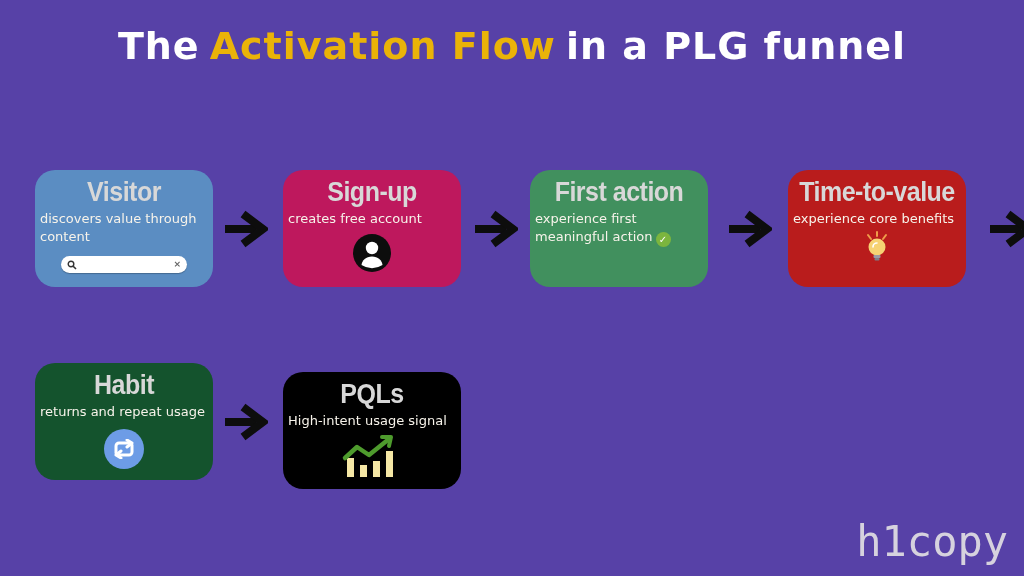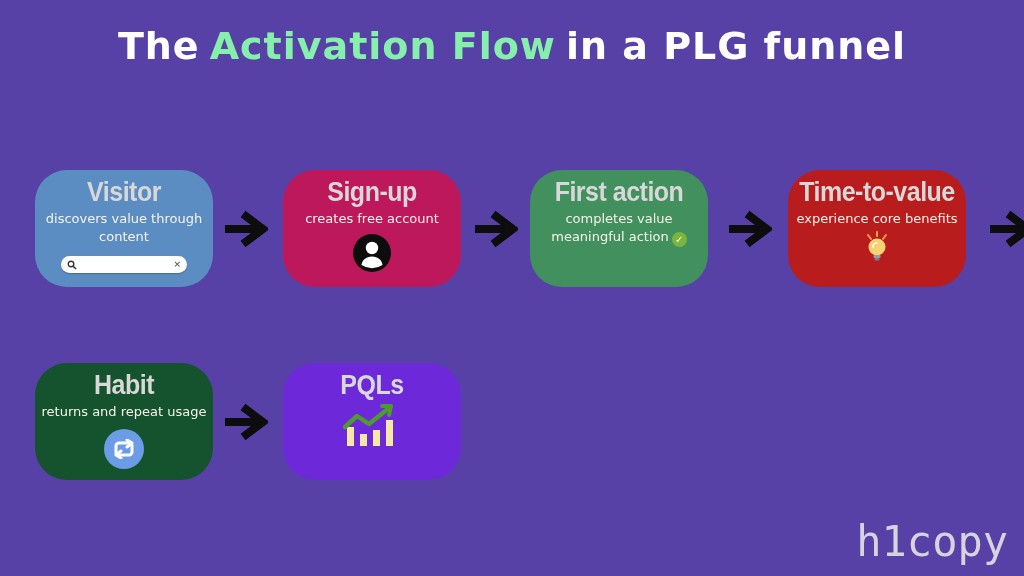--- a/index.html
+++ b/index.html
@@ -8,31 +8,31 @@
     background:#5741a7;
     font-family:"DejaVu Sans", sans-serif;
   }
   .title {
     position:absolute; top:24px; left:0; width:100%;
     text-align:center; font-size:38px; font-weight:bold; color:#ffffff;
     letter-spacing:1px; margin:0; font-family:"DejaVu Sans", sans-serif;
   }
   .title .hl { margin:0 10px; }
   .card {
-    position:absolute; width:178px; height:117px; border-radius:32px;
+    position:absolute; width:178px; height:117px; border-radius:20px;
     display:flex; flex-direction:column; align-items:center;
     padding-top:7px; box-sizing:border-box;
   }
   .card-title {
     font-family:"Liberation Sans", sans-serif; font-weight:bold;
     font-size:25px; color:#d8d8d8; transform:scaleY(1.08);
     letter-spacing:-0.5px;
   }
   .card-desc {
-    margin-top:4px; width:168px; text-align:center;
+    margin-top:4px; width:168px; 
     font-size:13px; line-height:1.35; color:#f7f3ea;
     font-family:"DejaVu Sans", sans-serif;
   }
   .arrow { position:absolute; width:46px; height:40px; }
   
   .search-bar {
     margin-top:11px; width:126px; height:17px; background:#ffffff;
     border-radius:9px; display:flex; align-items:center;
     justify-content:space-between; padding:0 6px; box-sizing:border-box;
     box-shadow:0 1px 1px rgba(0,0,0,0.25);
@@ -57,21 +57,21 @@
     position:absolute; right:16px; bottom:10px;
     font-family:"DejaVu Sans Mono", monospace;
     font-size:42px; color:#d6d2de;
   }
 </style>
 </head>
 <body>
 
 <div class="canvas">
 
-  <h1 class="title"><span>The</span><span class="hl" style="color: #86efac;">Activation Flow</span><span>in a PLG funnel</span></h1>
+  <h1 class="title"><span>The</span><span class="hl" style="color: #eab308;">Activation Flow</span><span>in a PLG funnel</span></h1>
 
   <div class="card" style="left: 35px; top: 170px; background-color: rgb(91, 141, 194);">
     <div class="card-title">Visitor</div>
     <div class="card-desc">discovers value through content</div>
     <div class="search-bar">
       <svg width="10" height="10" viewBox="0 0 10 10">
         <circle cx="4" cy="4" r="2.8" fill="none" stroke="#333" stroke-width="1.4"></circle>
         <line x1="6.2" y1="6.2" x2="9" y2="9" stroke="#333" stroke-width="1.6"></line>
       </svg>
       <span class="sb-x">×</span>
@@ -95,21 +95,21 @@
     </div>
   </div>
 
   <svg class="arrow" style="left:472px; top:209px;" viewBox="0 0 46 40">
     <path d="M3 20 H34" stroke="#0d0d0d" stroke-width="8" fill="none"></path>
     <path d="M21 5 L41 20 L21 35" stroke="#0d0d0d" stroke-width="8" fill="none" stroke-linejoin="miter"></path>
   </svg>
 
   <div class="card" style="left: 530px; top: 170px; background-color: rgb(65, 144, 94);">
     <div class="card-title">First action</div>
-    <div class="card-desc"><span>completes value meaningful action</span><span class="check-badge">✓</span></div>
+    <div class="card-desc"><span>experience first meaningful action</span><span class="check-badge">✓</span></div>
   </div>
 
   <svg class="arrow" style="left:726px; top:209px;" viewBox="0 0 46 40">
     <path d="M3 20 H34" stroke="#0d0d0d" stroke-width="8" fill="none"></path>
     <path d="M21 5 L41 20 L21 35" stroke="#0d0d0d" stroke-width="8" fill="none" stroke-linejoin="miter"></path>
   </svg>
 
   <div class="card" style="left: 788px; top: 170px; background-color: #b91c1c;">
     <div class="card-title">Time-to-value</div>
     <div class="card-desc">experience core benefits</div>
@@ -142,22 +142,23 @@
         <path d="M9 12 L4 16 L9 19" stroke="#ffffff" stroke-width="3" fill="none" stroke-linecap="round" stroke-linejoin="round"></path>
       </svg>
     </div>
   </div>
 
   <svg class="arrow" style="left:222px; top:402px;" viewBox="0 0 46 40">
     <path d="M3 20 H34" stroke="#0d0d0d" stroke-width="8" fill="none"></path>
     <path d="M21 5 L41 20 L21 35" stroke="#0d0d0d" stroke-width="8" fill="none" stroke-linejoin="miter"></path>
   </svg>
 
-  <div class="card" style="left: 283px; top: 363px; background-color: #6d28d9;">
+  <div class="card" style="left: 283px; top: 372px; background-color: #000000;">
     <div class="card-title">PQLs</div>
+    <div class="card-desc">High-intent usage signal</div>
     <div class="icon-area" style="margin-top:4px;">
       <svg width="62" height="44" viewBox="0 0 62 44">
         <rect x="6" y="24" width="7" height="19" fill="#f5e7a5"></rect>
         <rect x="19" y="31" width="7" height="12" fill="#f5e7a5"></rect>
         <rect x="32" y="27" width="7" height="16" fill="#f5e7a5"></rect>
         <rect x="45" y="17" width="7" height="26" fill="#f5e7a5"></rect>
         <path d="M4 24 L16 13 L28 21 L48 5" stroke="#4e9b2d" stroke-width="4.5" fill="none" stroke-linejoin="round" stroke-linecap="round"></path>
         <path d="M41 3 L50 3 L48 12" stroke="#4e9b2d" stroke-width="4" fill="none" stroke-linejoin="round" stroke-linecap="round"></path>
       </svg>
     </div>

